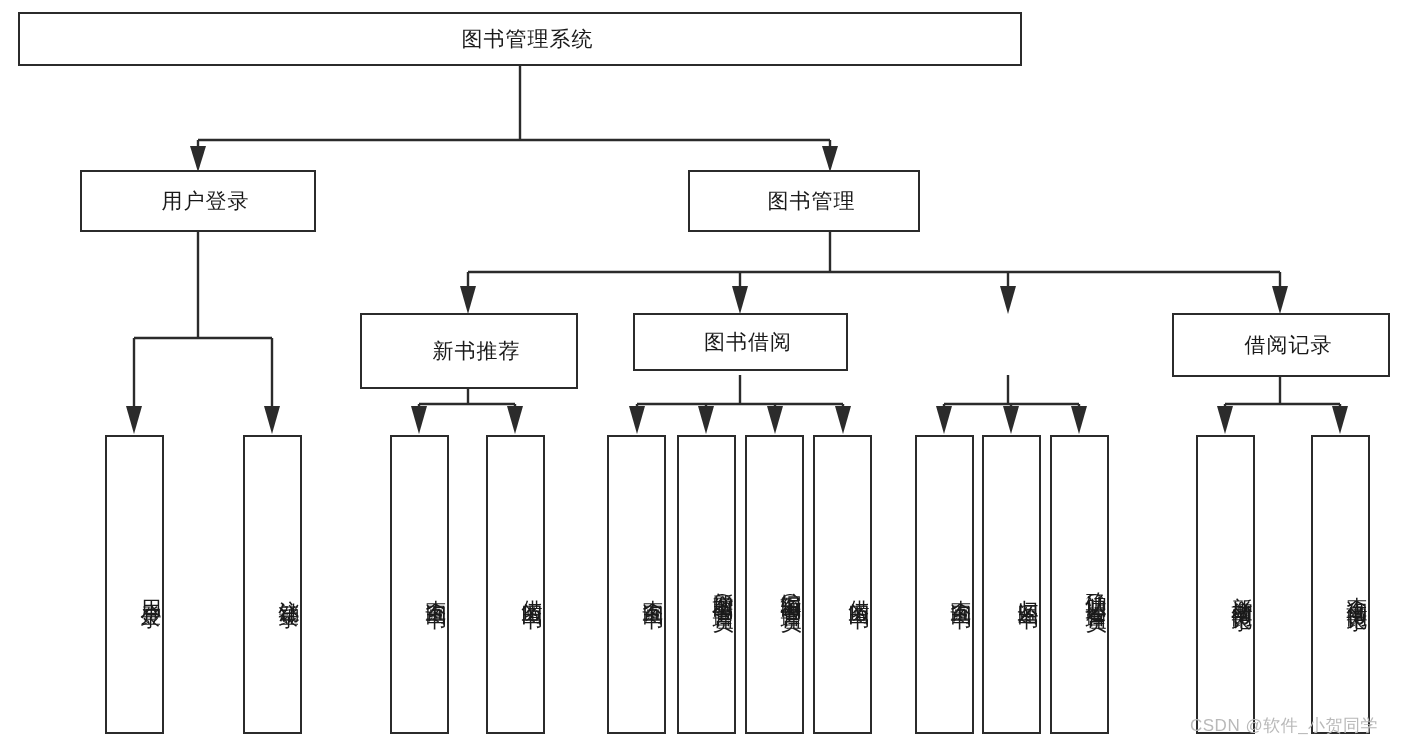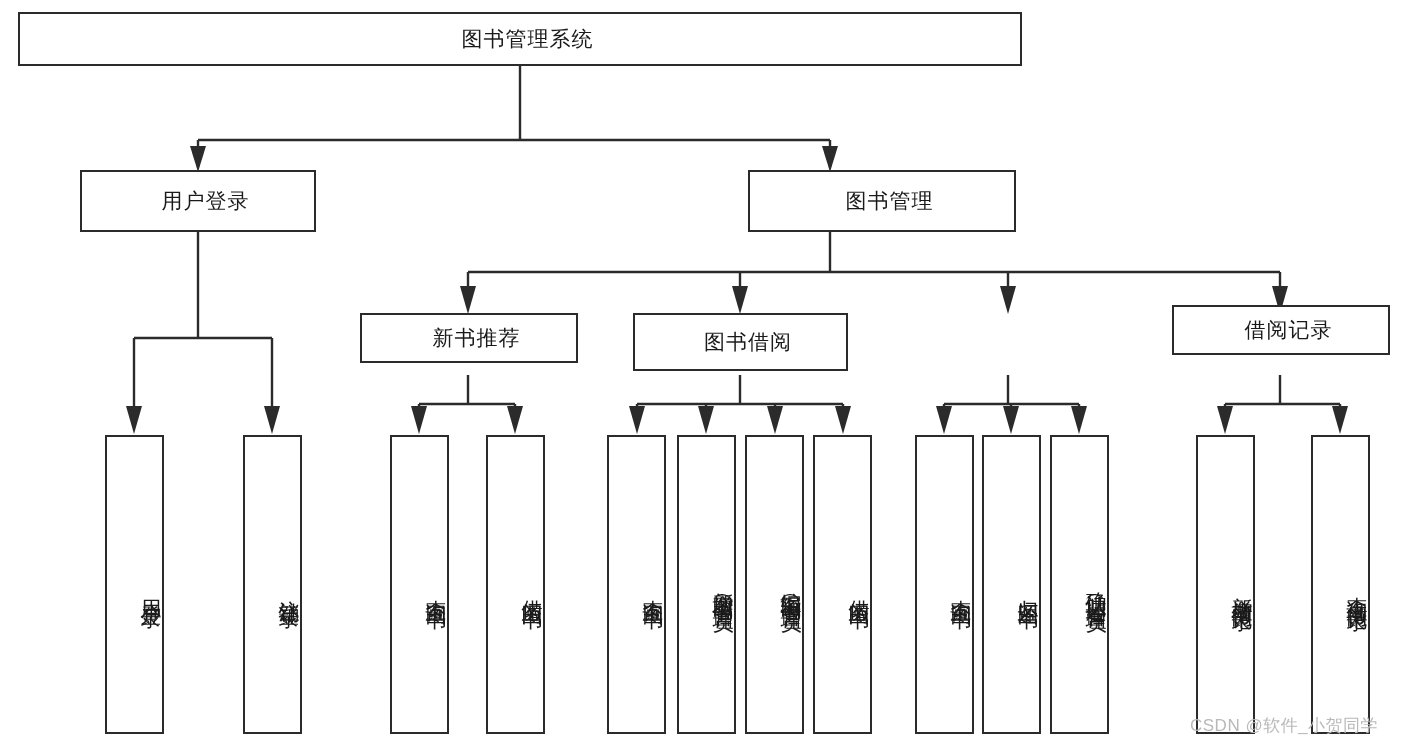--- a/index.html
+++ b/index.html
@@ -146,31 +146,31 @@
     <polygon class="arrow-head" points="1340,434 1332,406 1348,406"></polygon>
   </svg>
 
   <div class="node horizontal root-node" style="left:18px; top:12px; width:1004px; height:54px;">
     <span>图书管理系统</span>
   </div>
 
   <div class="node horizontal" style="left:80px; top:170px; width:236px; height:62px;">
     <span>用户登录</span>
   </div>
-  <div class="node horizontal" style="left:748px; top:170px; width:268px; height:62px;">
+  <div class="node horizontal" style="left:688px; top:170px; width:232px; height:62px;">
     <span>图书管理</span>
   </div>
 
-  <div class="node horizontal" style="left:360px; top:313px; width:218px; height:50px;text-align:right;">
+  <div class="node horizontal" style="left:360px; top:313px; width:218px; height:76px;text-align:right;">
     <span>新书推荐</span>
   </div>
   <div class="node horizontal" style="left:633px; top:313px; width:215px; height:58px;">
     <span>图书借阅</span>
   </div>
-  <div class="node horizontal" style="left:1172px; top:305px; width:218px; height:50px;">
+  <div class="node horizontal" style="left:1172px; top:313px; width:218px; height:64px;">
     <span>借阅记录</span>
   </div>
 
   <div class="node vertical" style="left:105px; top:435px; width:59px; height:299px;">
     <span class="vlabel">用户登录</span>
   </div>
   <div class="node vertical" style="left:243px; top:435px; width:59px; height:299px;">
     <span class="vlabel">注销登录</span>
   </div>
 

